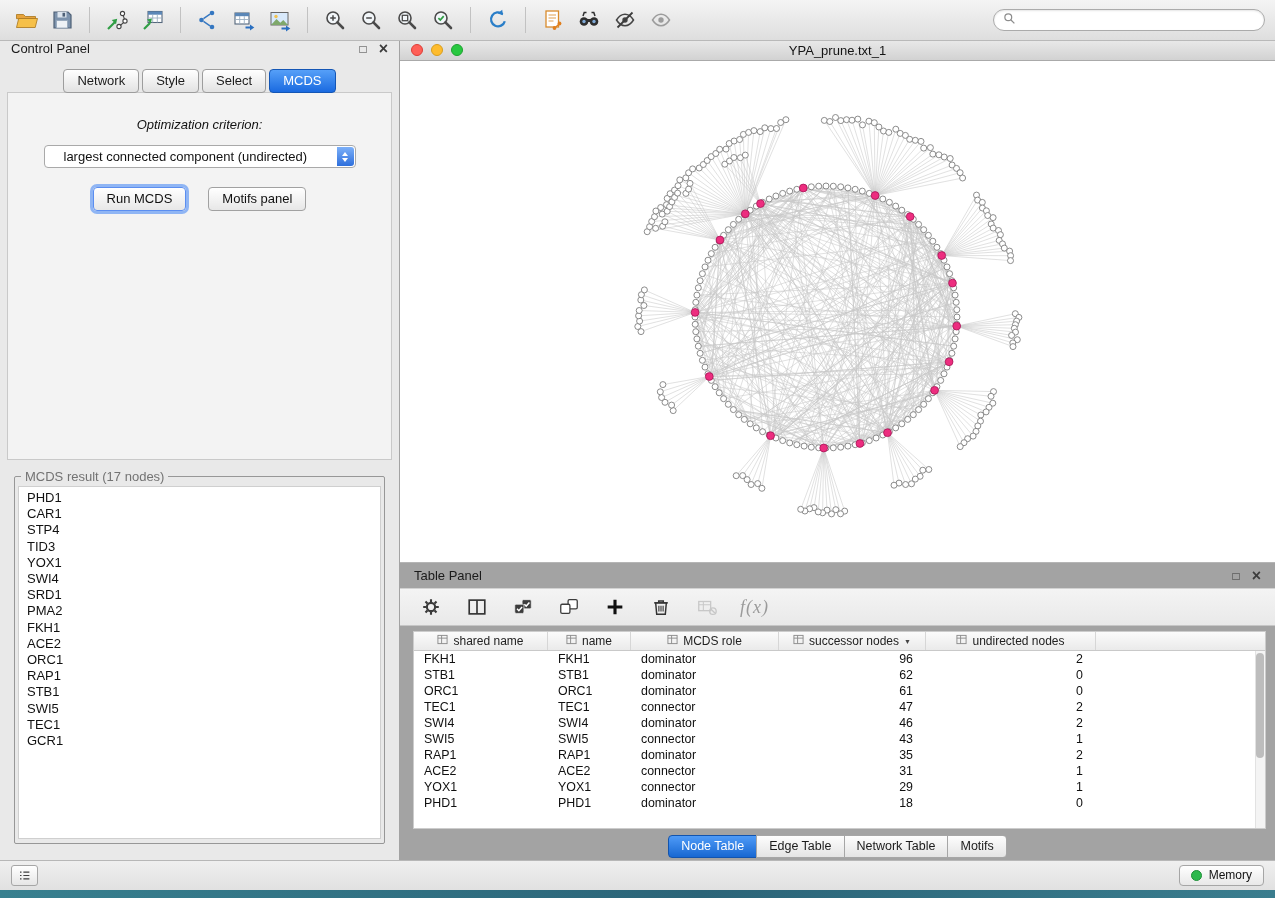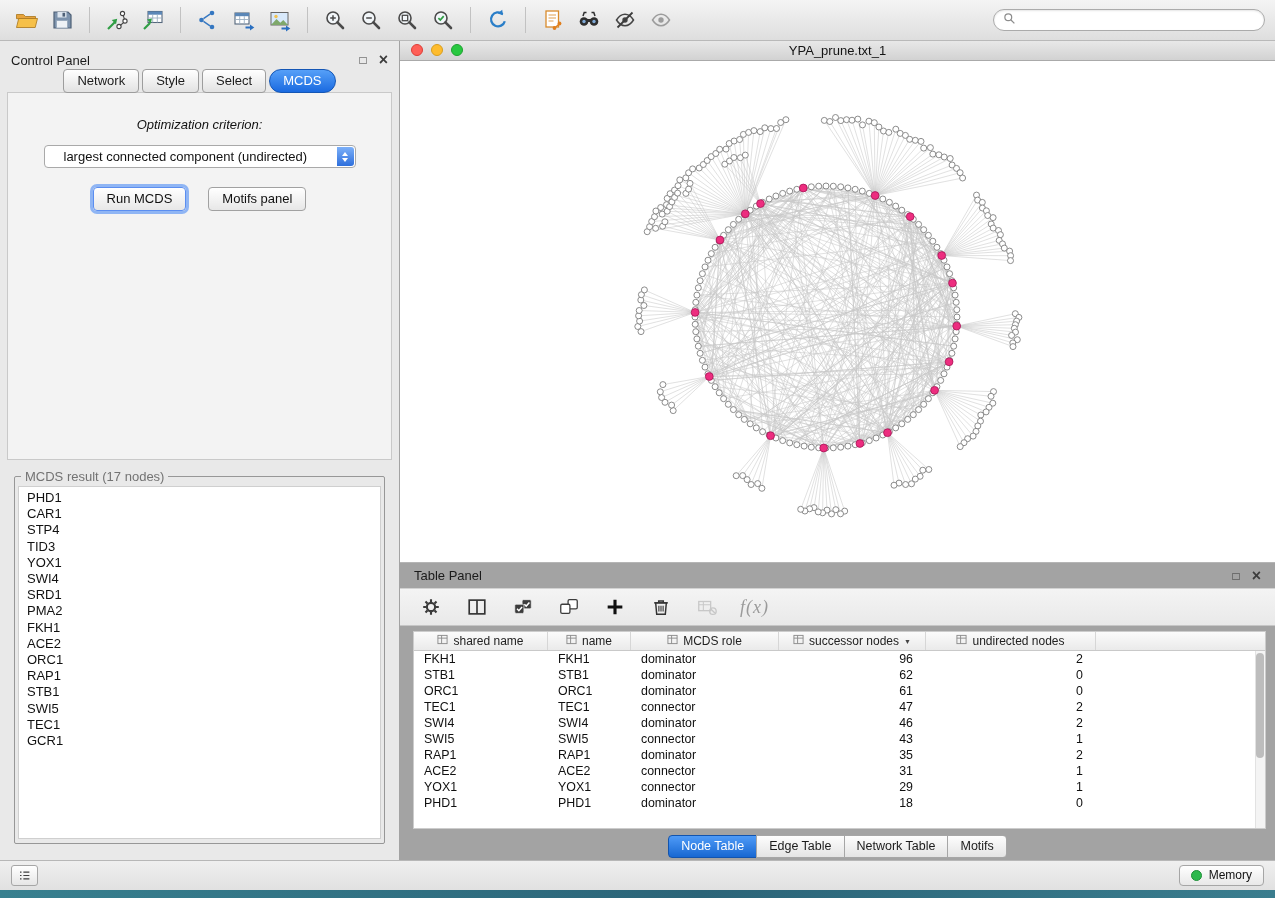--- a/index.html
+++ b/index.html
@@ -15,27 +15,27 @@
   .tb-sep { width:1px; height:26px; background:#c2c2c2; margin:0 7px; }
   .tb-spacer { flex:1; }
   .searchbox { width:272px; height:22px; background:#fff; border:1px solid #ababab; border-radius:11px; display:flex; align-items:center; gap:6px; padding:0 9px; box-shadow:inset 0 1px 2px rgba(0,0,0,.10); }
   .s-input { border:none; outline:none; flex:1; font-size:12px; background:transparent; }
 
   
   .main { flex:1; display:flex; min-height:0; }
 
   
   .cp { width:400px; flex:none; background:#e9e9e9; border-right:1px solid #a3a3a3; display:flex; flex-direction:column; }
-  .cp-header { height:27px; display:flex; align-items:flex-end; padding:0 11px; font-size:13px; color:#1b1b1b; }
+  .cp-header { height:27px; display:flex; align-items:flex-start; padding:0 11px; font-size:13px; color:#1b1b1b; }
   .win-btns { margin-left:auto; display:flex; align-items:center; gap:12px; color:#3c3c3c; }
   .float-btn { font-size:12px; cursor:pointer; }
   .close-btn { font-size:16px; font-weight:bold; line-height:1; cursor:pointer; }
   .cp-tabs { display:flex; justify-content:center; gap:3px; margin:1px 0 0; position:relative; z-index:2; }
   .cp-tab { font-size:13px; padding:3px 13px 4px; background:linear-gradient(#ffffff,#e2e2e2); border:1px solid #9d9d9d; border-radius:4px; cursor:pointer; color:#1c1c1c; }
-  .cp-tab.selected { background:linear-gradient(#56a0f8,#1a6ae0); border-color:#1456b5; color:#fff;border-radius:12px; }
+  .cp-tab.selected { background:linear-gradient(#56a0f8,#1a6ae0); border-color:#1456b5; color:#fff; }
   .cp-card { margin:-1px 7px 0; height:368px; background:#f3f3f3; border:1px solid #c9c9c9; text-align:center; padding-top:24px; }
   .opt-label { font-size:13px; color:#111;font-style:italic; }
   .cp-select { position:relative; width:312px; height:23px; margin:13px auto 0; background:#fff; border:1px solid #a9a9a9; border-radius:4px; display:flex; align-items:center; padding-left:19px; cursor:pointer; }
   .sel-text { font-size:13px; color:#111; white-space:nowrap; }
   .sel-stepper { position:absolute; right:1px; top:1px; bottom:1px; width:17px; border-radius:0 3px 3px 0; background:linear-gradient(#7cb0f9,#2e6fdc); display:flex; flex-direction:column; align-items:center; justify-content:center; gap:2px; }
   .sel-stepper i { width:0; height:0; border-left:3.5px solid transparent; border-right:3.5px solid transparent; }
   .sel-stepper .up { border-bottom:4px solid #fff; }
   .sel-stepper .dn { border-top:4px solid #fff; }
   .cp-btnrow { margin-top:19px; display:flex; justify-content:center; gap:22px; }
   .btn { font-size:13px; font-family:inherit; padding:3px 13px 4px; background:linear-gradient(#ffffff,#e7e7e7); border:1px solid #a1a1a1; border-radius:4px; cursor:pointer; color:#111; }

